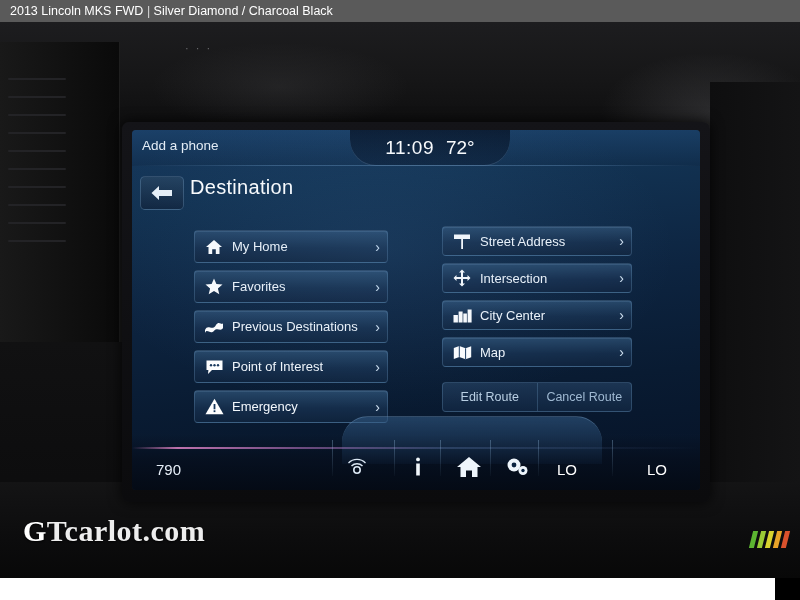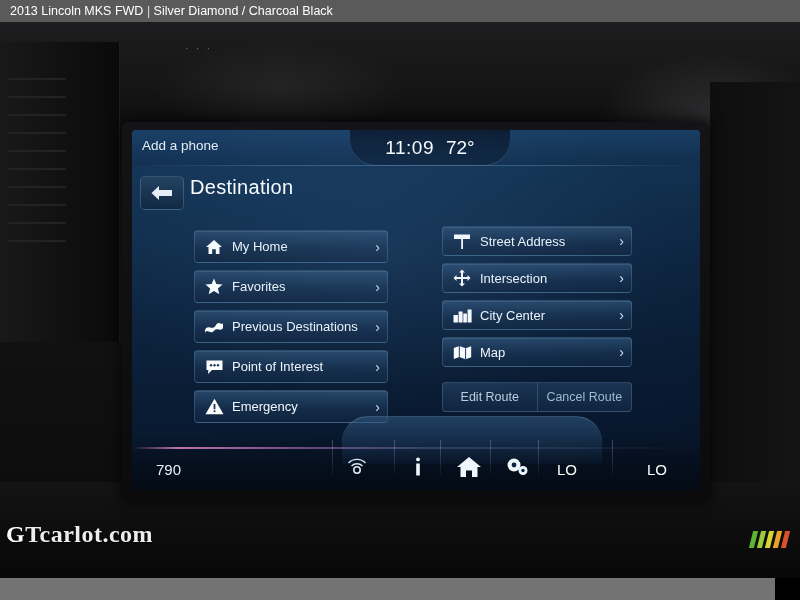--- a/index.html
+++ b/index.html
@@ -6,21 +6,21 @@
   html, body {
     margin: 0; padding: 0;
     width: 800px; height: 600px;
     background: #000;
     font-family: "Liberation Sans", sans-serif;
     overflow: hidden;
   }
   #page {
     position: relative;
     width: 775px; height: 600px;
-    background: #737373;
+    background: #ffffff;
   }
 
   
   .caption-top {
     position: absolute; left: 0; top: 0;
     width: 800px; height: 22px;
     background: #5a5a5a;
     color: #ffffff;
     font-size: 12.5px;
     line-height: 22px;
@@ -234,22 +234,22 @@
     position: absolute; bottom: 12px;
     color: #ffffff; font-size: 15px;
   }
   .pink-line {
     position: absolute; left: 0; bottom: 41px; width: 568px; height: 2px;
     background: linear-gradient(90deg, rgba(214,120,190,0.0) 0%, rgba(222,130,196,0.85) 8%, rgba(190,120,200,0.55) 30%, rgba(120,150,210,0.25) 55%, rgba(120,150,210,0.0) 100%);
   }
 
   
   .watermark {
-    position: absolute; left: 6px; bottom: 30px;
-    font-size: 24px; font-weight: bold;
+    position: absolute; left: 23px; bottom: 30px;
+    font-size: 30px; font-weight: bold;
     font-family: "Liberation Serif", serif;
     letter-spacing: .5px;
     color: #ededed;
     text-shadow: 0 1px 2px rgba(0,0,0,0.9);
   }
   .watermark .g { color: #ffffff; }
   .bars {
     position: absolute; right: 12px; bottom: 30px;
     display: flex; gap: 3px; align-items: flex-end;
   }

